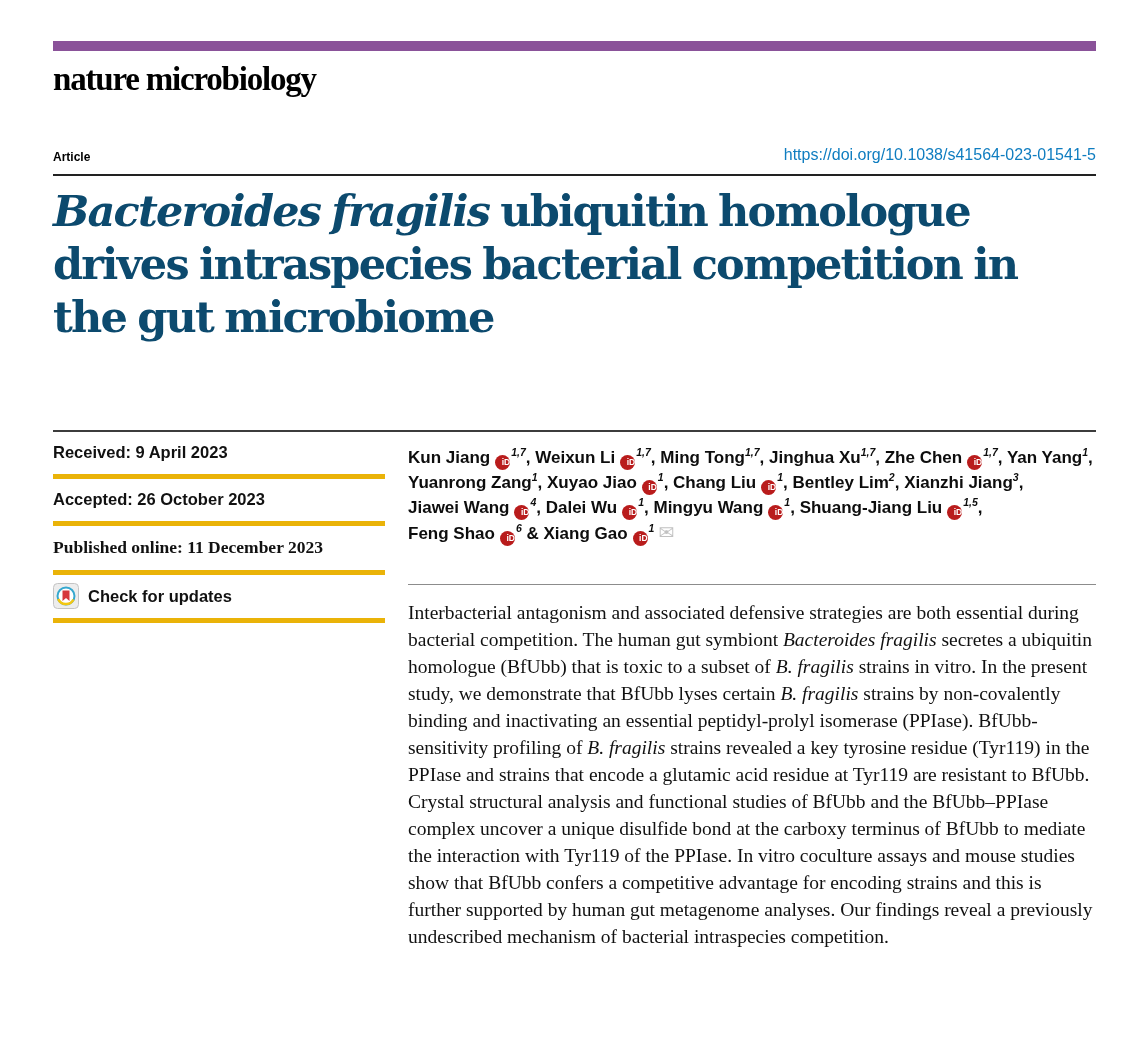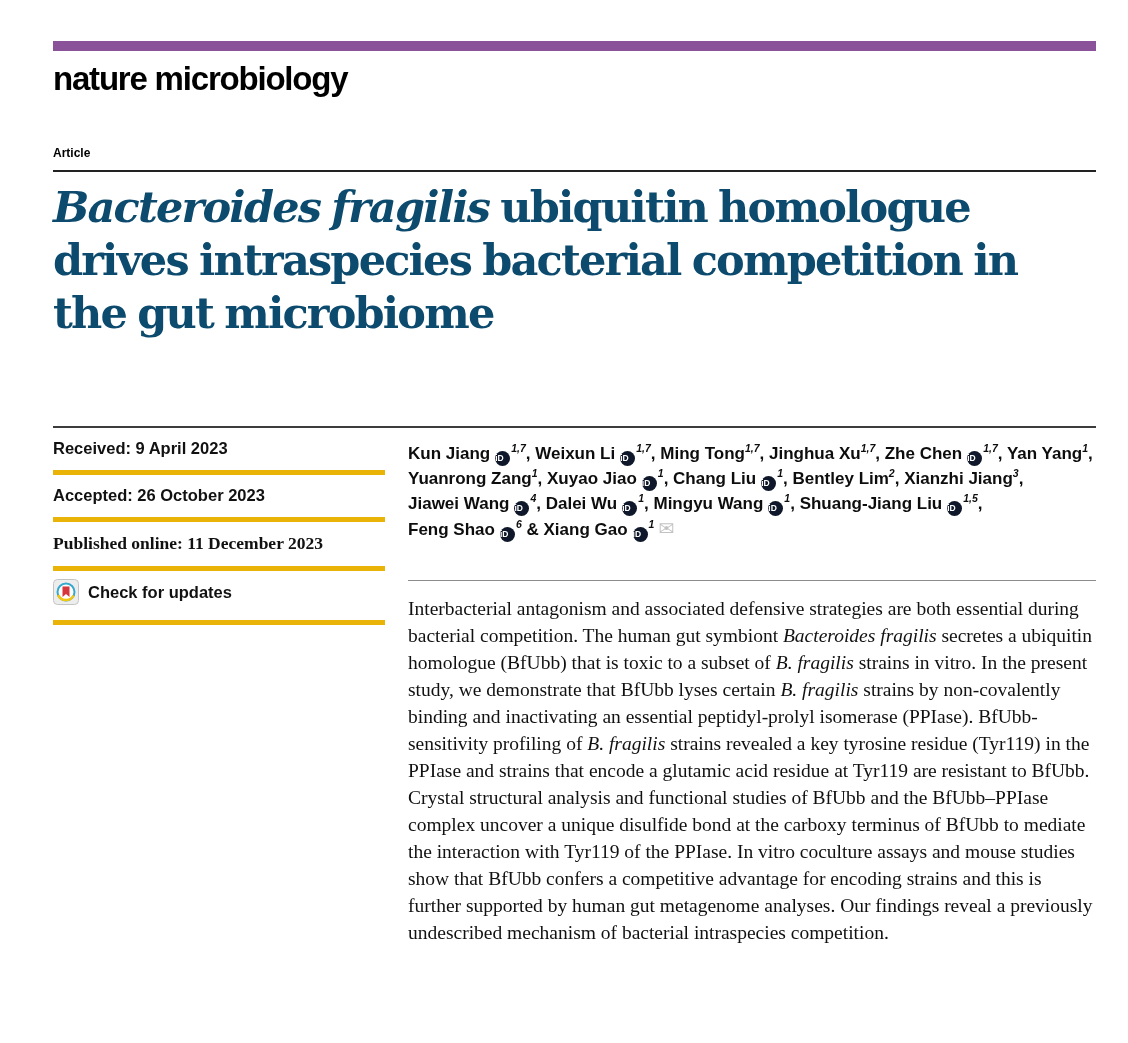--- a/index.html
+++ b/index.html
@@ -15,21 +15,21 @@
     color: #141414;
   }
   .page {
     padding: 41px 32px 0 53px;
   }
   .topbar {
     height: 10px;
     background: #8a5299;
   }
   .logo {
-    font-family: Liberation Sans, sans-serif;
+    font-family: Liberation Serif, serif;
     font-weight: bold;
     font-size: 33px;
     letter-spacing: -1.2px;
     color: #000;
     margin-top: 9px;
     line-height: 38px;
   }
   .article-row {
     display: flex;
     justify-content: space-between;
@@ -80,40 +80,40 @@
   .meta-row.serif {
     font-family: "Liberation Serif", serif;
     font-weight: bold;
     font-size: 17.5px;
   }
   .check-row {
     display: flex;
     align-items: center;
     gap: 9px;
     padding-top: 8px;
-    padding-bottom: 15px;
+    padding-bottom: 9px;
     cursor: pointer;
   }
   .authors {
     padding-top: 13px;
     font-size: 17px;
     font-weight: bold;
     line-height: 25px;
     color: #0d0d0d;
   }
   .orcid {
     display: inline-block;
     width: 15px;
     height: 15px;
-    background: #0f172a;
+    background: #b91c1c;
     color: #fff;
     border-radius: 50%;
     font-size: 8.5px;
     font-weight: bold;
-    text-align: left;
+    text-align: right;
     line-height: 15px;
     margin: 0 1px 0 5px;
     vertical-align: -2px;
     letter-spacing: 0;
   }
   sup.au-sup {
     font-size: 10.5px;
     line-height: 0;
     font-style: italic;
   }
@@ -141,20 +141,21 @@
 <body>
 
 <div class="page">
 
   <div class="topbar"></div>
 
   <div class="logo">nature microbiology</div>
 
   <div class="article-row">
     <span class="article-label">Article</span>
+    <a class="doi-link" href="#">https://doi.org/10.1038/s41564-023-01541-5</a>
   </div>
 
   <hr class="rule-heavy">
 
   <h1 class="title"><span class="it">Bacteroides fragilis</span><span> ubiquitin homologue drives intraspecies bacterial competition in the gut microbiome</span></h1>
 
   <div class="columns">
 
     <div class="meta-col">
       <div class="meta-row">Received: 9 April 2023</div>

